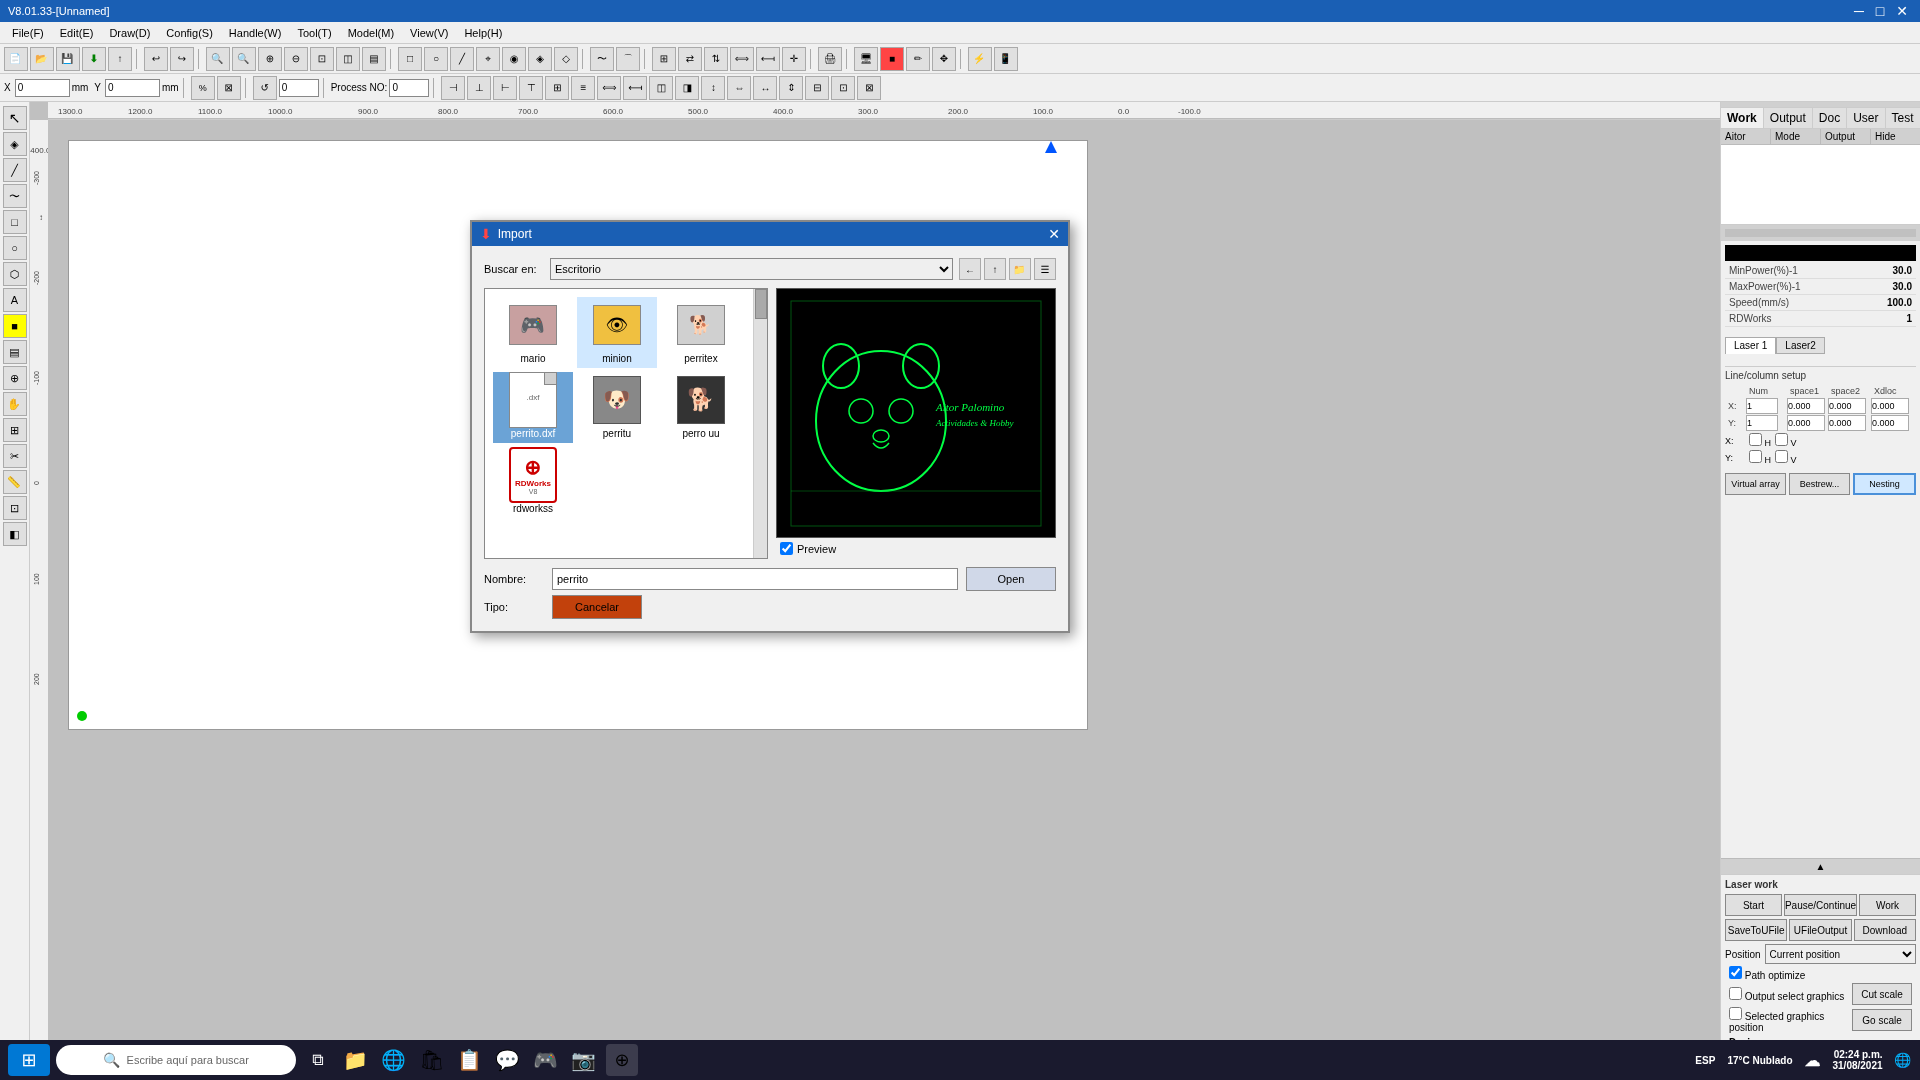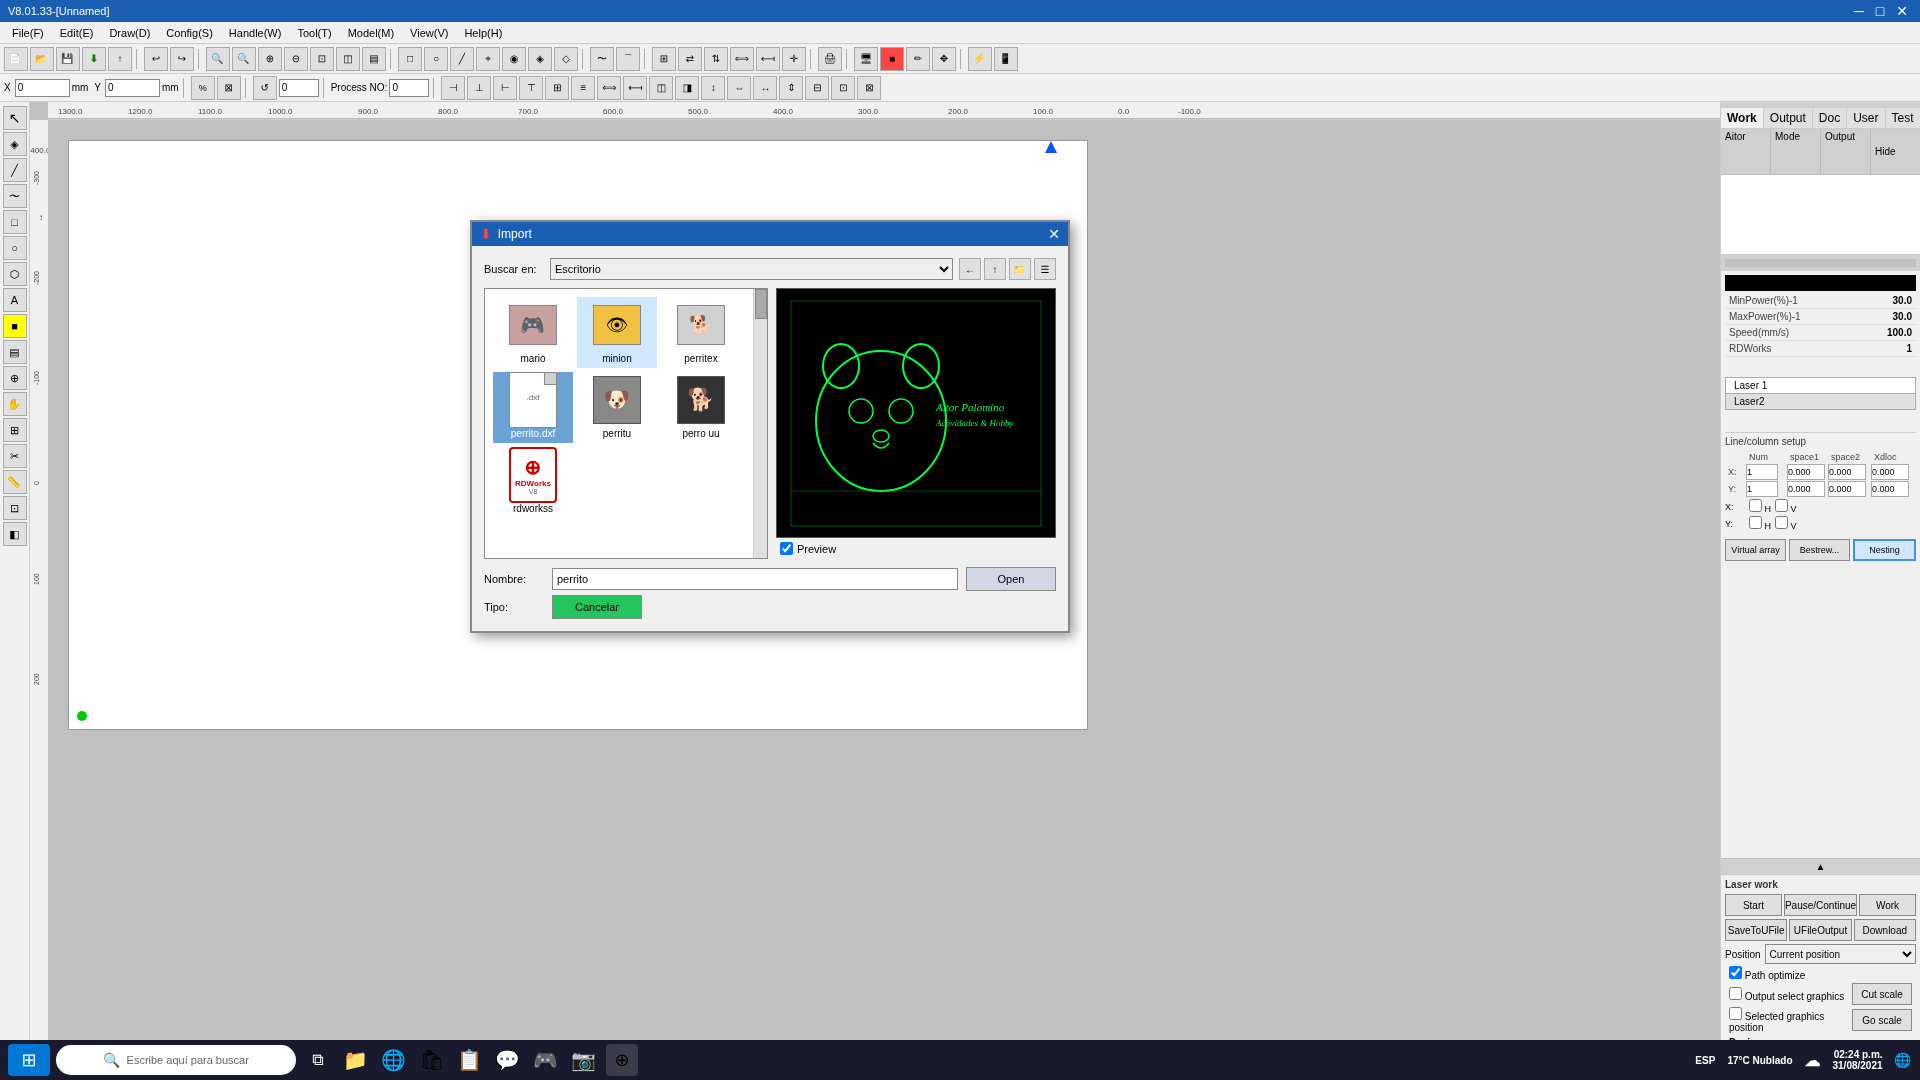--- a/index.html
+++ b/index.html
@@ -67,21 +67,21 @@
     .file-grid { display: flex; flex-wrap: wrap; padding: 8px; gap: 4px; }
     .file-item { width: 80px; display: flex; flex-direction: column; align-items: center; padding: 4px; cursor: pointer; font-size: 10px; text-align: center; }
     .file-item.selected { background: #6ba3d6; color: white; }
     .file-icon { width: 48px; height: 48px; display: flex; align-items: center; justify-content: center; margin-bottom: 4px; }
     .preview-panel { width: 280px; background: black; position: relative; }
     .preview-img { width: 100%; height: 240px; background: black; border: 1px solid #555; display: flex; align-items: center; justify-content: center; overflow: hidden; }
     .preview-checkbox { display: flex; align-items: center; gap: 4px; padding: 4px; font-size: 11px; background: #f0f0f0; }
     .footer-label { width: 60px; font-size: 11px; }
     .footer-input { flex: 0 0 200px; height: 22px; font-size: 11px; border: 1px solid #888; padding: 0 4px; }
     .footer-select { flex: 1; height: 22px; font-size: 11px; border: 1px solid #888; }
-    .footer-btn { width: 80px; height: 24px; border: 1px solid #888; background: #22c55e; cursor: pointer; font-size: 11px; }
+    .footer-btn { width: 80px; height: 24px; border: 1px solid #888; background: #c2410c; cursor: pointer; font-size: 11px; }
     .footer-btn.primary { background: #d0d8e8; }
 
     
     .colsetup { padding: 4px; font-size: 10px; }
     .colsetup-title { font-size: 10px; color: #333; margin-bottom: 4px; border-top: 1px solid #ccc; padding-top: 3px; }
     .cs-label { padding: 1px 3px; color: #444; }
     .cs-input { width: 38px; height: 16px; border: 1px solid #aaa; font-size: 9px; }
     .array-btns { display: flex; gap: 3px; margin: 4px; }
     .arr-btn { flex: 1; height: 22px; border: 1px solid #888; background: #e0e0e0; cursor: pointer; font-size: 9px; }
     
@@ -282,21 +282,21 @@
       <div class="rp-tab">Doc</div>
       <div class="rp-tab">User</div>
       <div class="rp-tab">Test</div>
       <div class="rp-tab">Transform</div>
     </div>
 
     <div style="background:#d0d0d0;border-bottom:1px solid #bbb;display:flex;font-size:10px;">
       <div style="flex:1;padding:2px 4px;border-right:1px solid #bbb;">Aitor</div>
       <div style="flex:1;padding:2px 4px;border-right:1px solid #bbb;">Mode</div>
       <div style="flex:1;padding:2px 4px;border-right:1px solid #bbb;">Output</div>
-      <div style="flex:1;padding:17px 4px;">Hide</div>
+      <div style="flex:1;padding:2px 4px;">Hide</div>
     </div>
 
     <div style="flex:0 0 80px;background:white;border-bottom:1px solid #ccc;"></div>
 
     <div style="display:flex;background:#d0d0d0;height:16px;align-items:center;">
       <div style="flex:1;background:#c0c0c0;height:8px;margin:0 4px;"></div>
     </div>
 
     <div style="padding:2px 4px;font-size:10px;">
       <div class="color-bar" style="height:16px;background:#000;margin:2px 0;"></div>
@@ -311,21 +311,21 @@
       <div class="rp-row">
         <span class="rp-label">Speed(mm/s)</span>
         <span class="rp-value">100.0</span>
       </div>
       <div class="rp-row">
         <span class="rp-label">RDWorks</span>
         <span class="rp-value">1</span>
       </div>
     </div>
 
-    <div style="display:flex;margin:18px 4px;flex-direction:column;">
+    <div style="display:flex;margin:8px 4px;">
       <div class="laser-tab active">Laser 1</div>
       <div class="laser-tab">Laser2</div>
     </div>
 
     <div class="colsetup">
       <div class="colsetup-title">Line/column setup</div>
       <div style="display:grid;grid-template-columns:20px 40px 40px 42px 30px;gap:1px;font-size:9px;align-items:center;">
         <span></span>
         <span class="cs-label">Num</span>
         <span class="cs-label">space1</span>

